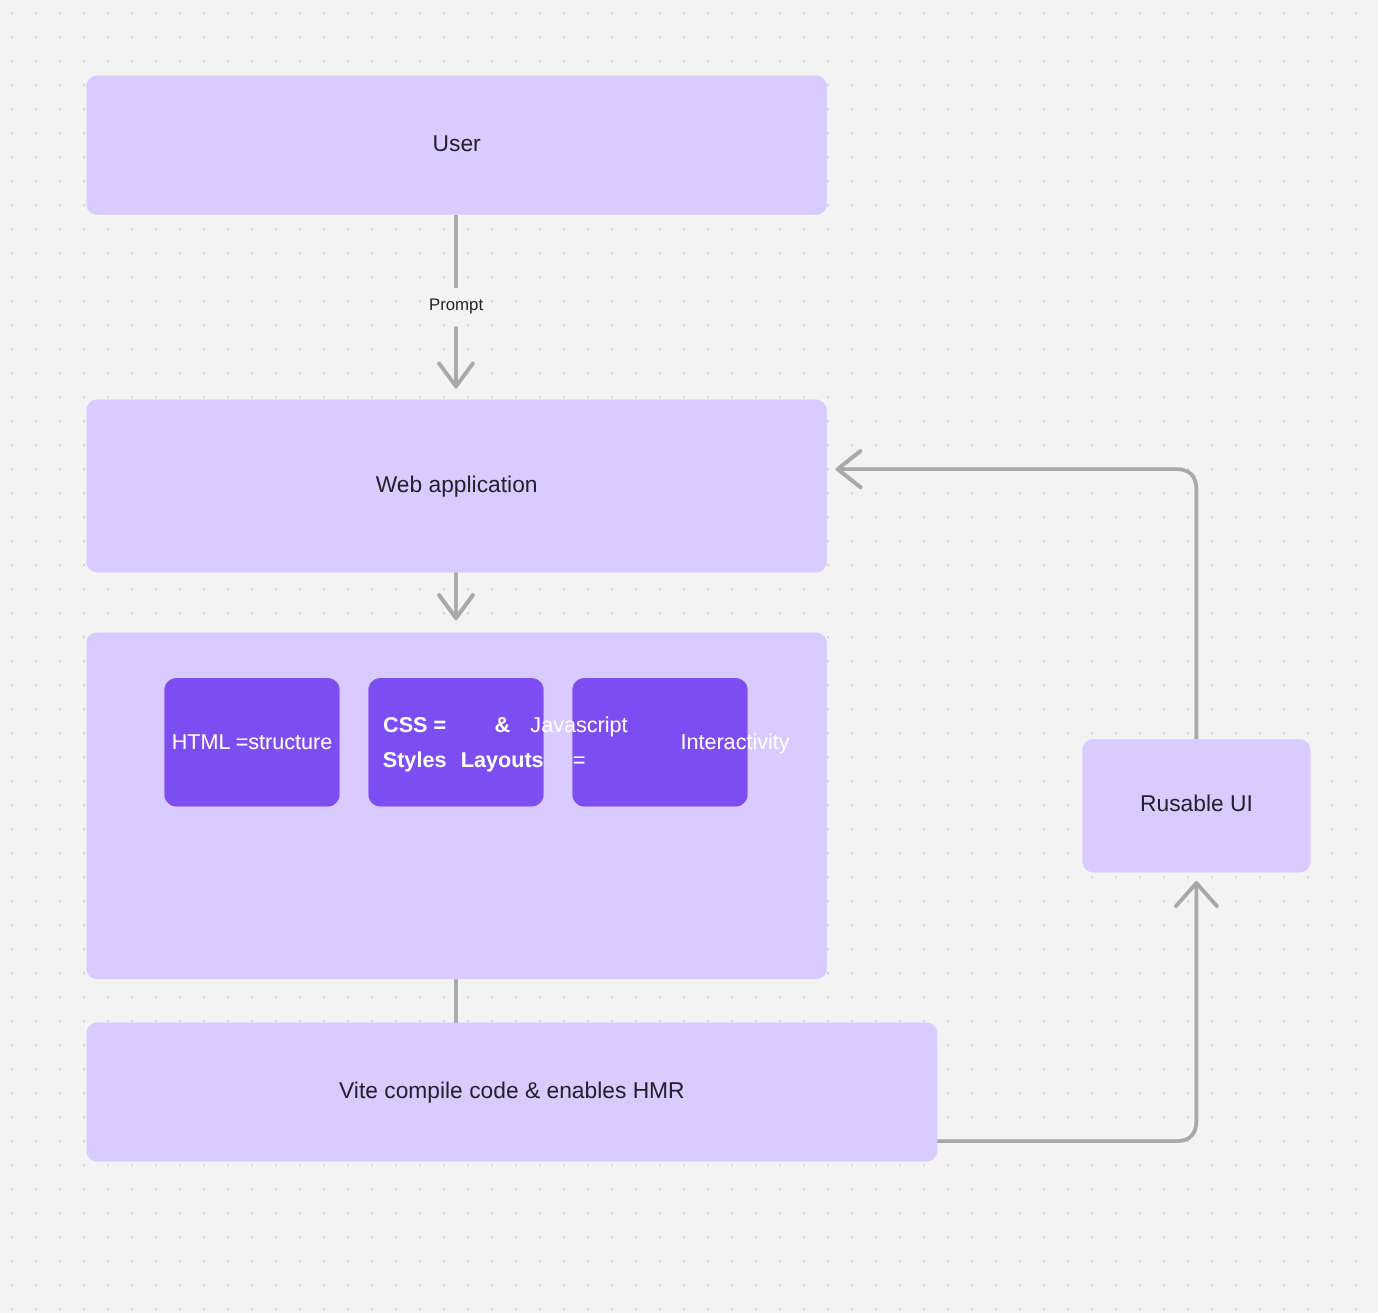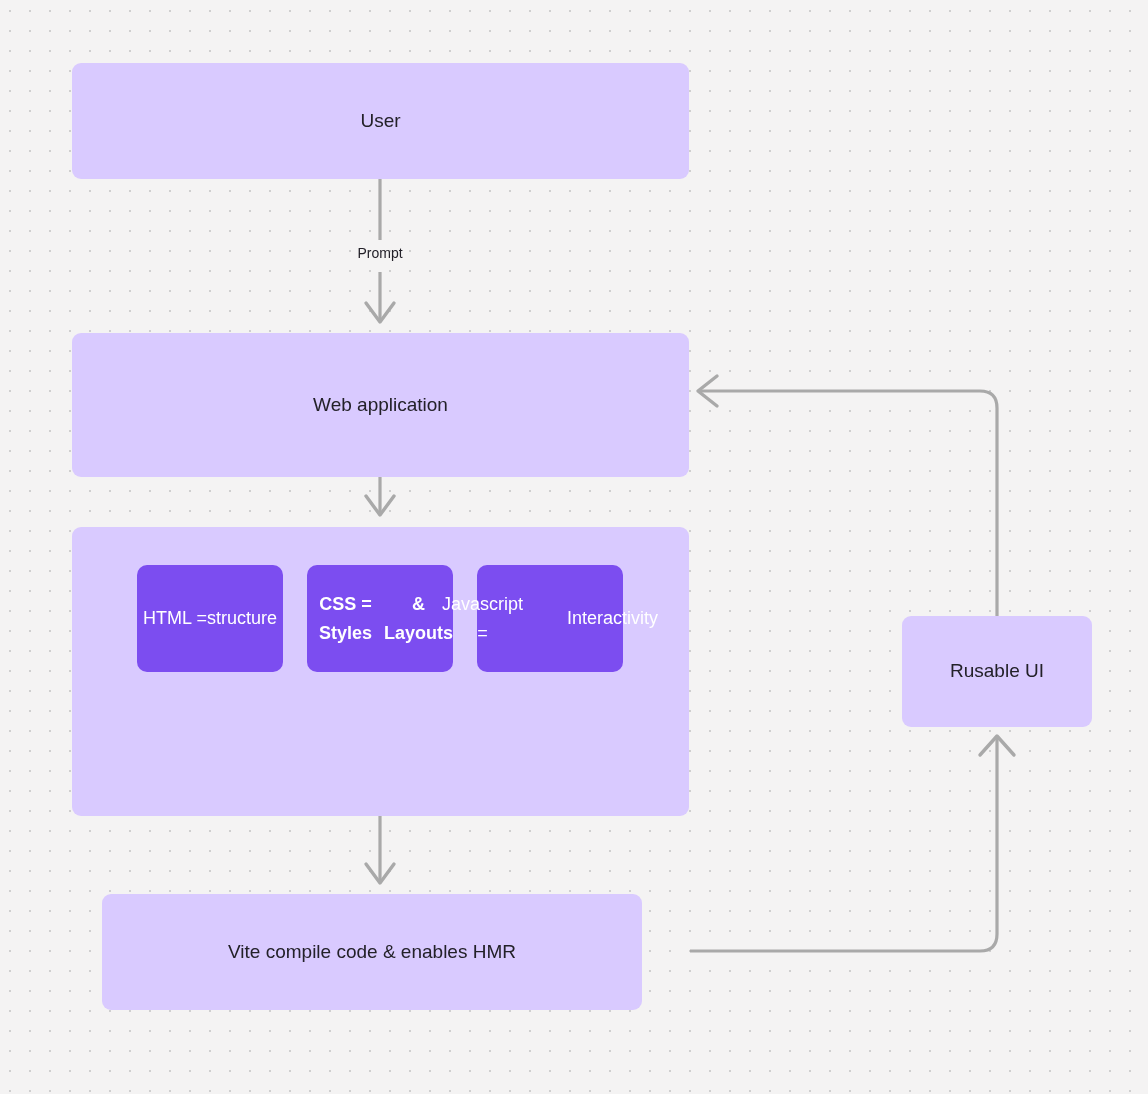--- a/index.html
+++ b/index.html
@@ -150,21 +150,21 @@
       <span class="title-line">&amp; Layouts</span>
     </div>
 
     <div class="node node-inner" style="left:405px; top:38px; width:146px; height:107px;gap:44px;">
       <span class="title-line">Javascript =</span>
       <span class="title-line">Interactivity</span>
     </div>
 
   </div>
 
-  <div class="node node-outer" style="left:72px; top:894px; width:540px; height:116px;margin-left:30px;">
+  <div class="node node-outer" style="left:72px; top:852px; width:709px; height:116px;">
     <span>Vite compile code &amp; enables HMR</span>
   </div>
 
   <div class="node node-outer" style="left:902px; top:616px; width:190px; height:111px;">
     <span>Rusable UI</span>
   </div>
 
 </div>
 
 </body></html>

